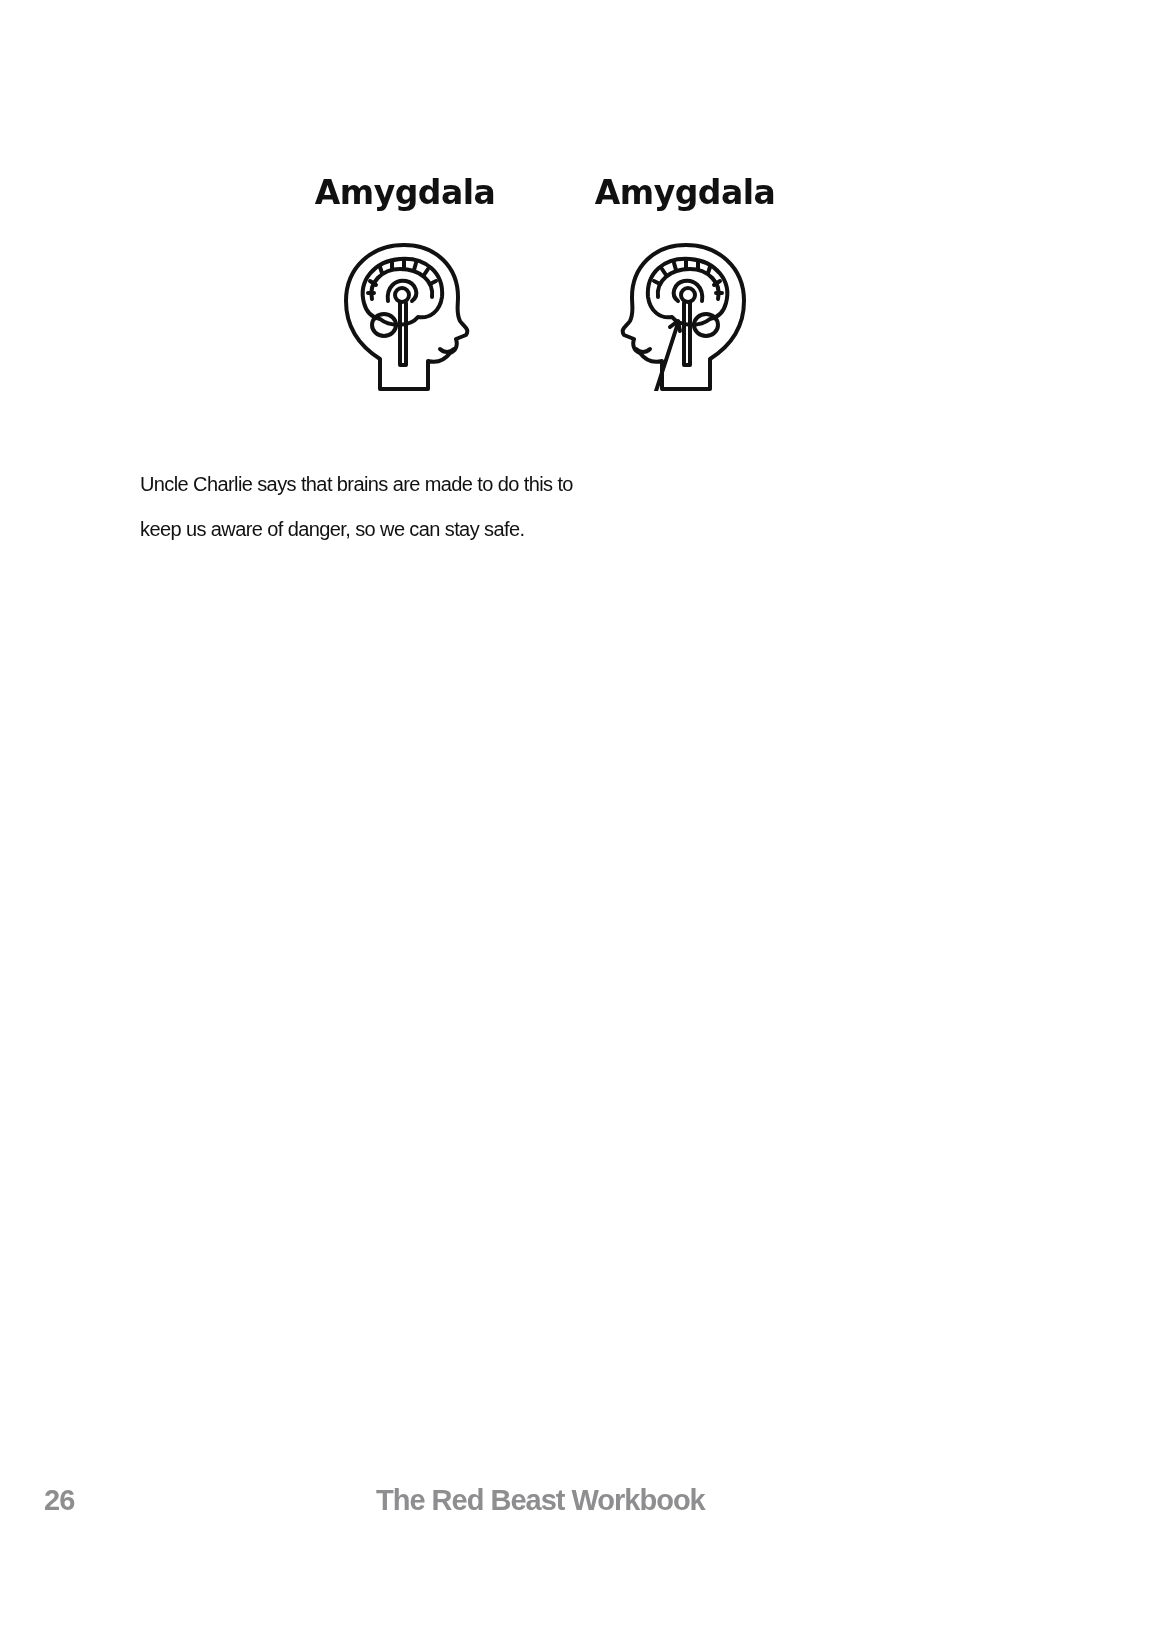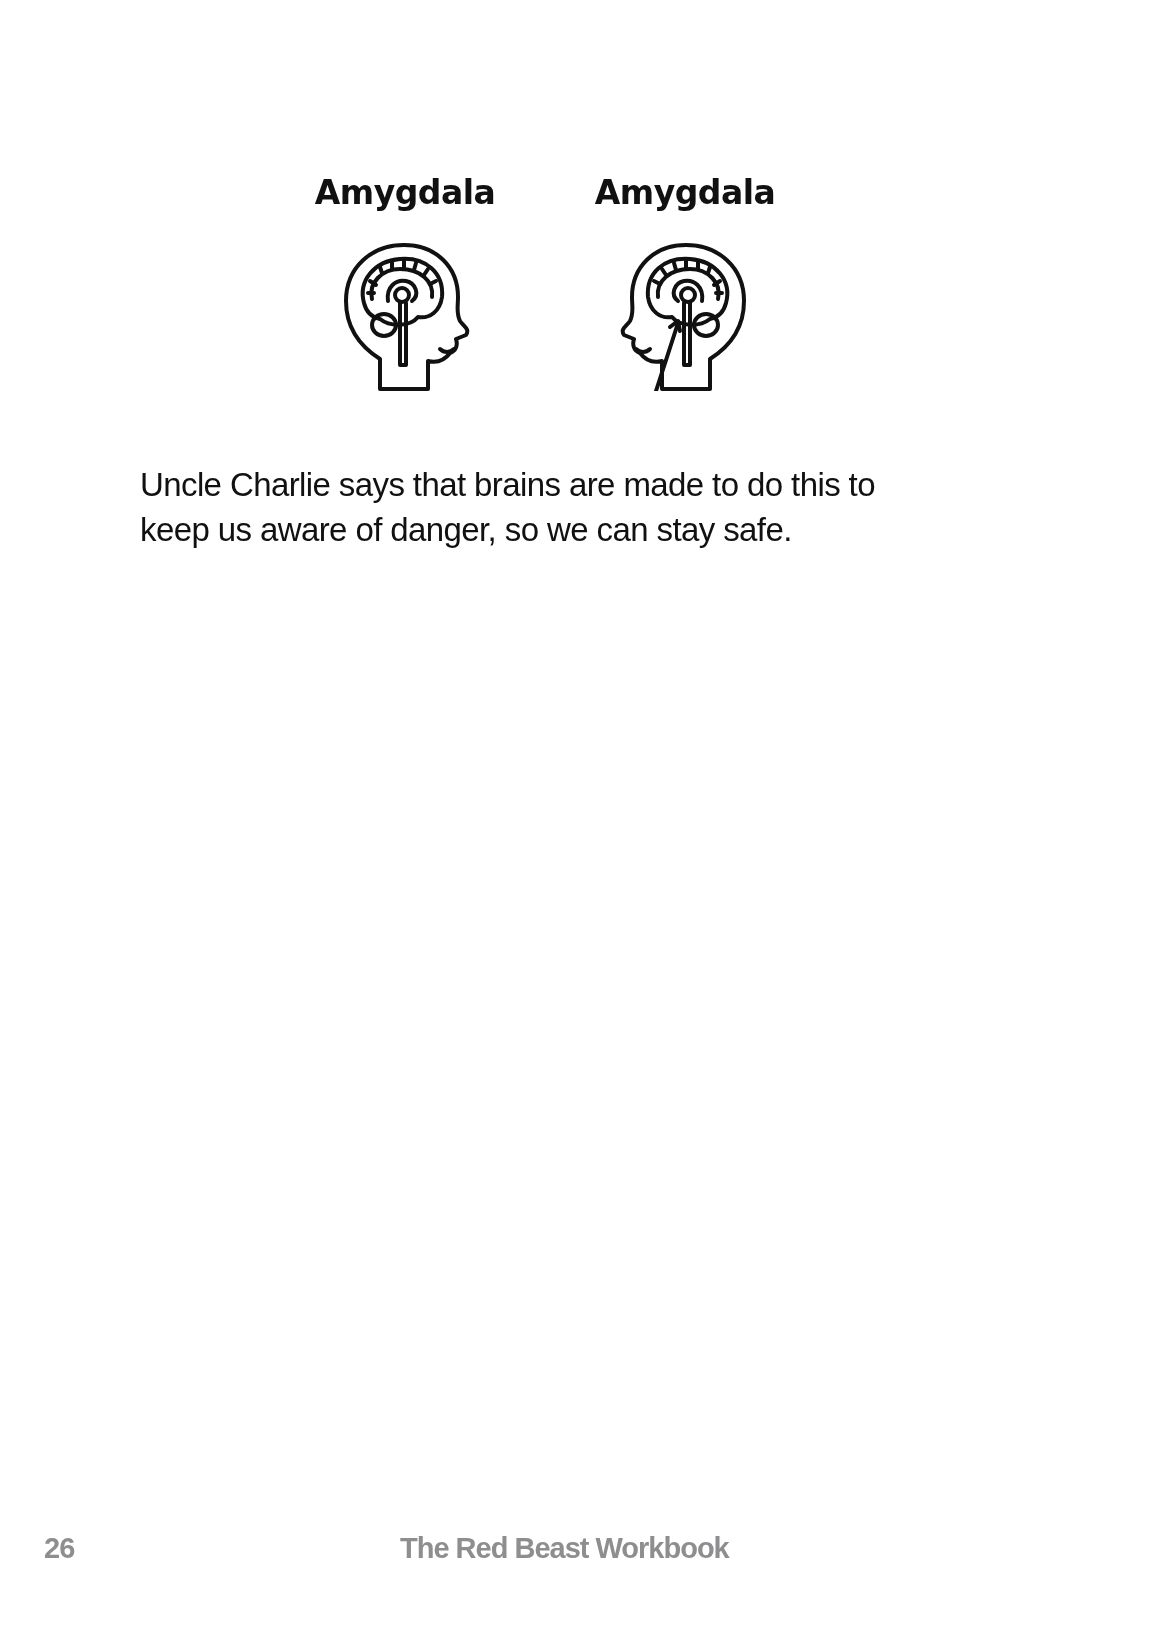--- a/index.html
+++ b/index.html
@@ -3,25 +3,25 @@
   <meta charset="utf-8">
   <style>
     html, body { margin: 0; padding: 0; background: #ffffff; }
     body { width: 1150px; height: 1640px; position: relative; overflow: hidden; font-family: "Liberation Sans", sans-serif; color: #111; }
     .figure { position: absolute; top: 150px; left: 300px; width: 500px; height: 230px; margin-top: 21px; }
     .fig-col { position: absolute; top: 0; width: 210px; text-align: center; }
     .fig-col.left { left: 0; }
     .fig-col.right { left: 280px; }
     .fig-label { font-family: "DejaVu Sans", sans-serif; font-weight: bold; font-size: 33px; letter-spacing: -0.5px; color: #111; line-height: 44px; height: 44px; }
     .head { display: block; margin: 26px auto 0; }
-    .body-text { position: absolute; left: 140px; top: 462px; width: 860px; font-family: "Liberation Sans", sans-serif; font-size: 33px; line-height: 45px; letter-spacing: -0.6px; color: #111; }
+    .body-text { position: absolute; left: 140px; top: 462px; width: 860px; font-family: "Liberation Sans", sans-serif; font-size: 20px; line-height: 45px; letter-spacing: -0.6px; color: #111; }
     .body-text p { margin: 0 0 46px 0; white-space: pre-line; }
-    .footer { position: absolute; top: 1532px; left: 0; width: 1150px; height: 50px; text-align: right; }
+    .footer { position: absolute; top: 1484px; left: 0; width: 1150px; height: 50px; text-align: right; }
     .page-num { position: absolute; left: 44px; top: 0; font-family: "Liberation Sans", sans-serif; font-weight: bold; font-size: 29px; color: #8e8e90; letter-spacing: -1px; }
-    .book-title { position: absolute; left: 376px; top: 0; font-family: "Liberation Sans", sans-serif; font-weight: bold; font-size: 29px; color: #8e8e90; letter-spacing: -1px; margin-left: 24px; }
+    .book-title { position: absolute; left: 376px; top: 0; font-family: "Liberation Sans", sans-serif; font-weight: bold; font-size: 29px; color: #8e8e90; letter-spacing: -1px; }
   </style>
 </head>
 <body>
 
 <div class="figure">
   <div class="fig-col left">
     <div class="fig-label">Amygdala</div>
     <svg class="head" width="130" height="150" viewBox="0 0 130 150" fill="none" stroke="#111" stroke-width="4" stroke-linecap="round" stroke-linejoin="round">
 
       <path d="M40 148 L40 118 C18 104 6 84 6 60 C6 26 32 4 64 4 C96 4 118 26 118 56 C118 66 116 72 120 80 C124 86 130 88 126 94 L116 98 C118 104 116 110 110 112 C104 120 96 122 88 120 L88 148 Z"></path>

